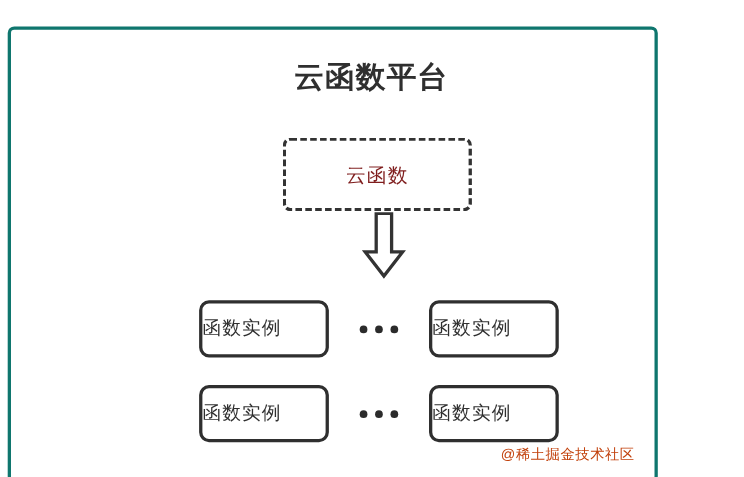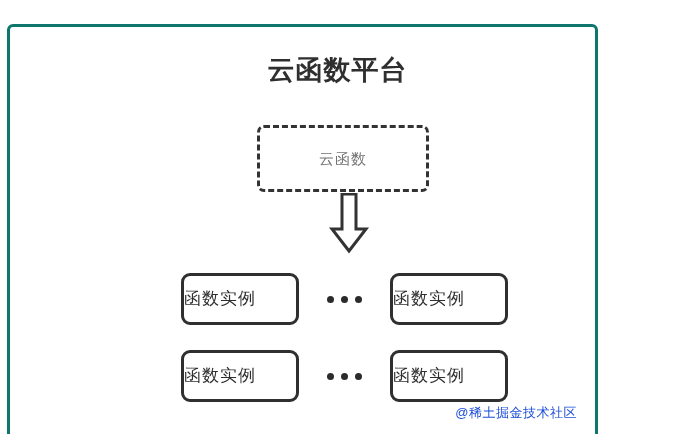--- a/index.html
+++ b/index.html
@@ -59,22 +59,22 @@
     height: 67px;
     box-sizing: border-box;
     border: 3px dashed #333333;
     border-radius: 7px;
     background: #ffffff;
     display: flex;
     align-items: center;
     justify-content: center;
   }
   .function-box-label {
-    font-size: 15px;
-    color: #737373;
+    font-size: 18px;
+    color: #7f1d1d;
     line-height: 28px;
     letter-spacing: 1px;
   }
 
   
   .flow-arrow {
     position: absolute;
     left: 315px;
     top: 166px;
     width: 48px;
@@ -125,21 +125,21 @@
     border-radius: 50%;
     background: #2b2b2b;
   }
 
   
   .watermark {
     position: absolute;
     right: 18px;
     bottom: 14px;
     font-size: 13px;
-    color: #1d4ed8;
+    color: #c2410c;
     letter-spacing: 0.5px;
     line-height: 18px;
     white-space: nowrap;
   }
 </style>
 </head>
 <body>
 
 <div id="canvas">
 

